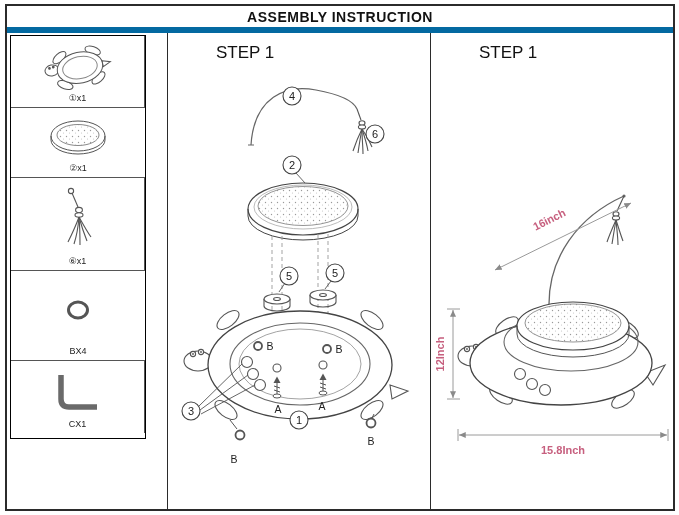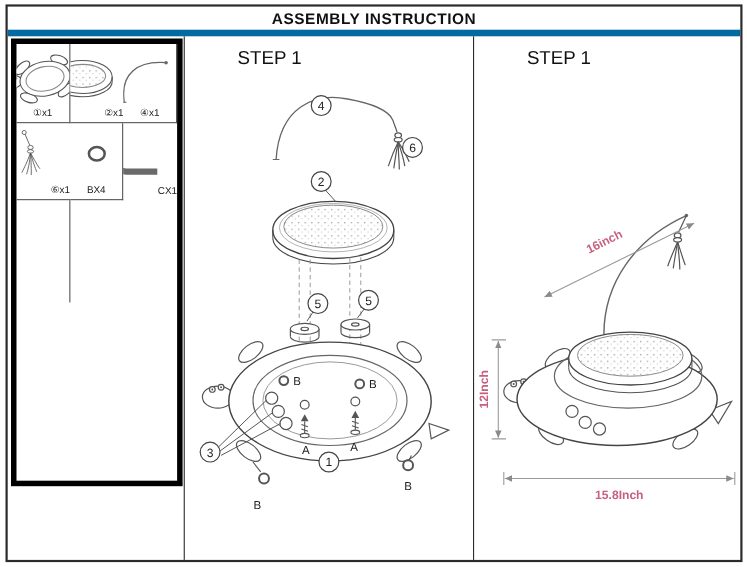--- a/index.html
+++ b/index.html
@@ -5,27 +5,27 @@
   * { margin:0; padding:0; box-sizing:border-box; }
   html,body { width:679px; height:515px; background:#fff;
     font-family:"Liberation Sans", sans-serif; color:#111; }
   .sheet { position:absolute; left:5px; top:4px; width:670px; height:507px;
     border:2px solid #2b2b2b; background:#fff; }
   .title-bar { height:27px; border-bottom:6px solid #0369a1; display:flex;
     align-items:center; justify-content:center; font-size:14px; font-weight:bold;
     letter-spacing:.5px; }
   .content { display:flex; height:476px; }
   .parts-panel { width:160px; position:relative; }
-  .parts-grid { position:absolute; left:3px; top:2px; width:156px;
-    display:grid; grid-template-columns:1fr 1fr 1fr;
-    grid-template-rows:72px 70px 93px 90px 72px; border:5px solid #000000; }
+  .parts-grid { position:absolute; left:3px; top:2px; width:136px;
+    display:grid; grid-template-columns:1fr;
+    grid-template-rows:72px 70px 93px 90px 72px; border:1px solid #000000; }
   .cell { border-right:1px solid #555; border-bottom:1px solid #555;
     display:flex; flex-direction:column; align-items:center;
     justify-content:flex-end; padding:2px 0 3px; overflow:hidden; }
-  .cell:nth-child(2n) { border-right:none;align-items:flex-end; }
+  .cell:nth-child(2n) { border-right:none; }
   .cell.last-row { border-bottom:none; }
   .cell svg { display:block; }
   .part-label { font-size:9px; color:#222; line-height:11px; }
   .step-panel { position:relative; border-left:1.5px solid #2b2b2b; height:100%; }
   .step1 { width:263px; }
   .step2 { flex:1; }
   .step-label { position:absolute; left:13px; top:10px; font-size:17px;
     font-weight:normal; z-index:2;margin-left:35px; }
   .diagram { position:absolute; left:0; top:0; }
   svg text { font-family:"Liberation Sans", sans-serif; fill:#222; }
@@ -73,28 +73,20 @@
               <ellipse cx="37" cy="25" rx="27" ry="15" fill="#fff"></ellipse>
               <path d="M10,25 L10,29 M64,25 L64,29"></path>
               <path d="M10,29 a27,14 0 0 0 54,0"></path>
               <ellipse cx="37" cy="24" rx="21" ry="10.5" fill="url(#pd-parts)" stroke="#888"></ellipse>
             </g>
           </svg>
           <div class="part-label">②x1</div>
         </div>
 
 
-        <div class="cell">
-          <svg width="74" height="50" viewBox="0 0 74 50">
-            <path d="M14,46 C10,20 26,8 52,10" fill="none" stroke="#666" stroke-width="1.2"></path>
-            <circle cx="52" cy="10" r="1.6" fill="#666"></circle>
-            <path d="M12,46 L16,46" stroke="#666" stroke-width="1"></path>
-          </svg>
-          <div class="part-label">④x1</div>
-        </div>
 
 
         <div class="cell">
           <svg width="74" height="74" viewBox="0 0 74 74">
             <g stroke="#555" stroke-width="1.1" fill="none">
               <circle cx="30" cy="9" r="2.6" fill="#fff"></circle>
               <path d="M31,11 L37,25"></path>
               <ellipse cx="38" cy="28" rx="3.4" ry="2.6" fill="#fff"></ellipse>
               <ellipse cx="38" cy="33" rx="4" ry="2.2" fill="#fff"></ellipse>
               <path d="M38,35 C34,46 30,54 27,60"></path>

